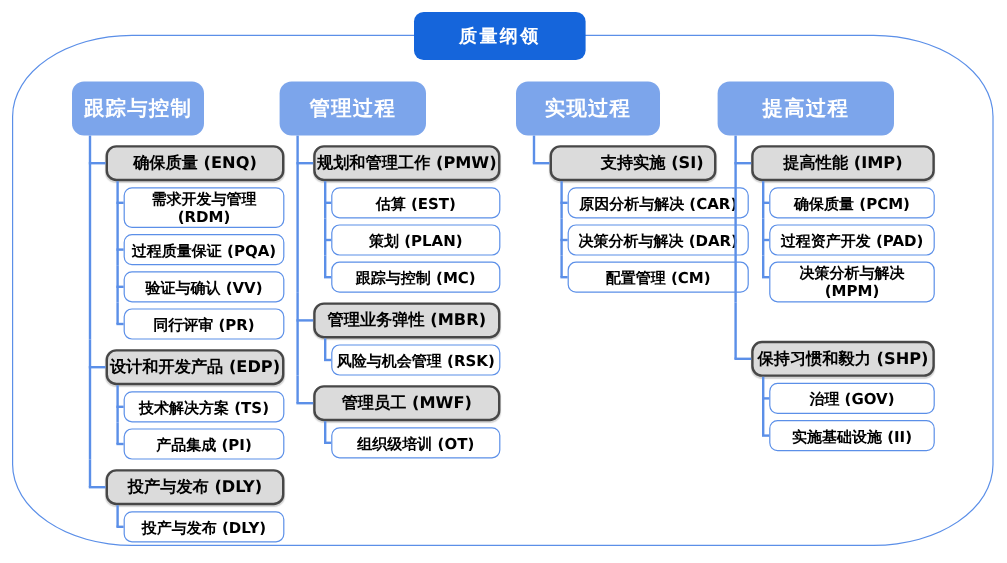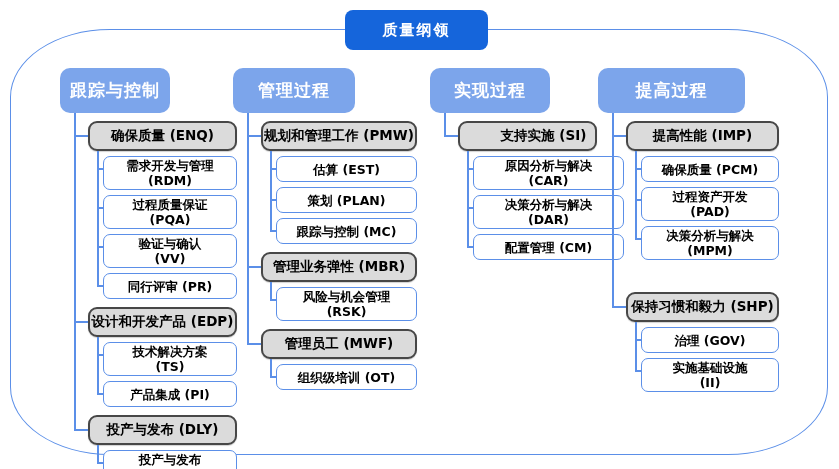--- a/index.html
+++ b/index.html
@@ -55,21 +55,21 @@
 
   .child{position:relative;--cpt:5px;padding:var(--cpt) 0 0 15px;}
   .child::before{ 
     content:"";position:absolute;left:9px;top:0;height:100%;width:1.5px;background:var(--line);
   }
   .child:last-child::before{height:calc(var(--cpt) + 13px);}
   .child::after{ 
     content:"";position:absolute;left:9px;top:calc(var(--cpt) + 12px);width:6px;height:1.5px;background:var(--line);
   }
   .node-box{
-    min-height:26px;box-sizing:border-box;padding:1px 18px;
+    min-height:26px;box-sizing:border-box;padding:1px 0;
     background:#fff;border:1.5px solid var(--node_border);border-radius:7px;
     font-size:12.5px;font-weight:bold;color:var(--text_dark);line-height:1.2;
     display:flex;align-items:center;justify-content:center;text-align:center;
     white-space:pre-line;
   }
 </style>
 </head>
 <body>
 
 <div class="canvas">

